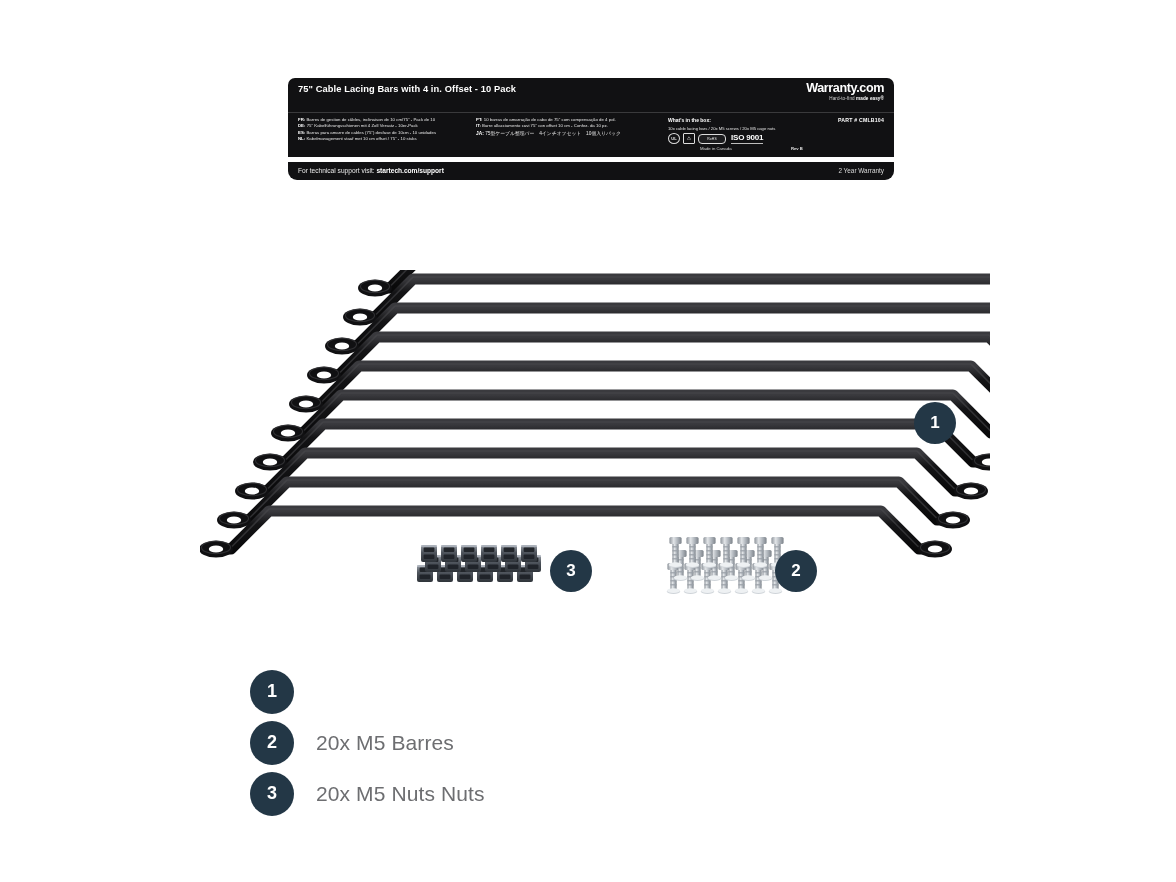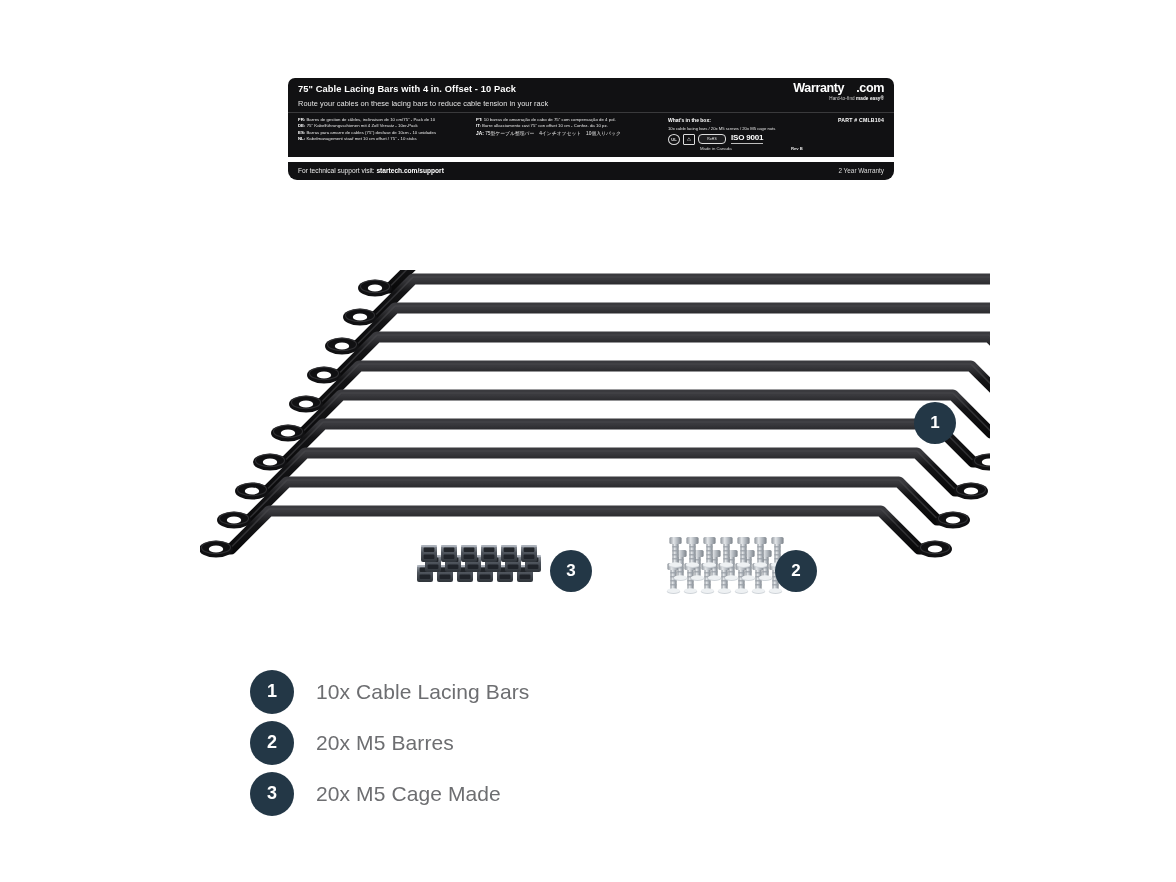--- a/index.html
+++ b/index.html
@@ -14,38 +14,38 @@
   
   .label-panel{
     position:absolute;left:288px;top:78px;width:606px;height:79px;
     background:#111113;border-radius:7px 7px 0 0;color:#fff;overflow:hidden;
   }
   .lp-top{position:relative;height:33px;padding:6px 10px 0 10px;box-sizing:border-box;}
   .lp-title{font-size:9.3px;font-weight:bold;letter-spacing:.1px;line-height:11px;}
   .lp-sub{font-size:7.4px;font-weight:normal;color:#e3e3e3;line-height:10px;margin-top:3.5px;letter-spacing:.05px;}
   .brand{position:absolute;right:10px;top:4px;text-align:right;}
   .brand-name{font-size:12.6px;font-weight:bold;letter-spacing:-.4px;line-height:13px;white-space:nowrap;}
-  .brand-name .dot{color:#ffffff;padding-left:12px;}
+  .brand-name .dot{color:#ffffff;}
   .brand-tag{font-size:4.6px;color:#d2d2d2;letter-spacing:.1px;margin-top:1px;white-space:nowrap;}
   .brand-tag b{color:#fff;}
 
   .lp-rule{position:absolute;left:0;right:0;top:34px;height:1px;background:#3a3a3c;}
 
   .lp-body{position:absolute;left:0;top:35px;right:0;bottom:0;padding:4px 10px 0 10px;box-sizing:border-box;}
   .lang-col{position:absolute;top:4px;font-size:4.3px;line-height:6.4px;color:#e8e8e8;letter-spacing:.02px;}
   .lang-col b{color:#ffffff;}
   .col-a{left:10px;width:175px;}
   .col-b{left:188px;width:175px;}
   .col-b .jp{font-size:4.8px;line-height:7px;}
 
   .box-col{position:absolute;left:380px;top:4px;width:170px;}
   .box-title{font-size:5px;font-weight:bold;color:#fff;line-height:7px;}
   .box-list{font-size:4.2px;color:#e3e3e3;line-height:6.5px;margin-top:1.5px;}
 
-  .certs{position:absolute;left:380px;top:21px;display:flex;align-items:flex-end;gap:3px;}
+  .certs{position:absolute;left:380px;top:21px;display:flex;align-items:center;gap:3px;}
   .cert{height:9px;display:flex;align-items:center;}
   .cert-ul{width:10px;height:9px;border:1px solid #dcdcdc;border-radius:50%;
     display:flex;align-items:center;justify-content:center;font-size:4px;color:#e8e8e8;font-weight:bold;}
   .cert-weee{width:10px;height:9px;border:1px solid #dcdcdc;border-radius:1px;
     display:flex;align-items:center;justify-content:center;font-size:4.4px;color:#e8e8e8;}
   .cert-bar{width:26px;height:8px;border:1px solid #dcdcdc;border-radius:4px;
     display:flex;align-items:center;justify-content:center;font-size:3.3px;color:#f0f0f0;
     letter-spacing:.2px;background:#1c1c1e;}
   .iso{font-size:8px;font-weight:bold;color:#fff;letter-spacing:-.2px;line-height:8px;
     border-bottom:1.4px solid #bdbdbd;padding-bottom:.5px;margin-left:2px;}
@@ -95,21 +95,20 @@
 </style>
 </head>
 <body>
 
 <div class="stage">
 
   <div class="label-panel">
 
     <div class="lp-top">
       <div class="lp-title">75" Cable Lacing Bars with 4 in. Offset - 10 Pack</div>
-      <div class="lp-sub">Route your cables on these lacing bars to reduce cable tension in your rack</div>
 
       <div class="brand">
         <div class="brand-name"><span>Warranty</span><span class="dot">.com</span></div>
         <div class="brand-tag"><span>Hard-to-find</span>
           <b>made easy®</b></div>
       </div>
     </div>
 
     <div class="lp-rule"></div>
 
@@ -296,27 +295,26 @@
   </div>
 
   <div class="badge badge-img badge-1">1</div>
   <div class="badge badge-img badge-2">2</div>
   <div class="badge badge-img badge-3">3</div>
 
   <div class="legend">
 
     <div class="legend-row">
       <div class="legend-badge">1</div>
-      <div class="legend-text">10x Cable Lacing Bars</div>
     </div>
 
     <div class="legend-row">
       <div class="legend-badge">2</div>
       <div class="legend-text">20x M5 Barres</div>
     </div>
 
     <div class="legend-row">
       <div class="legend-badge">3</div>
-      <div class="legend-text">20x M5 Cage Made</div>
+      <div class="legend-text">20x M5 Nuts Nuts</div>
     </div>
   </div>
 
 </div>
 
 </body></html>

